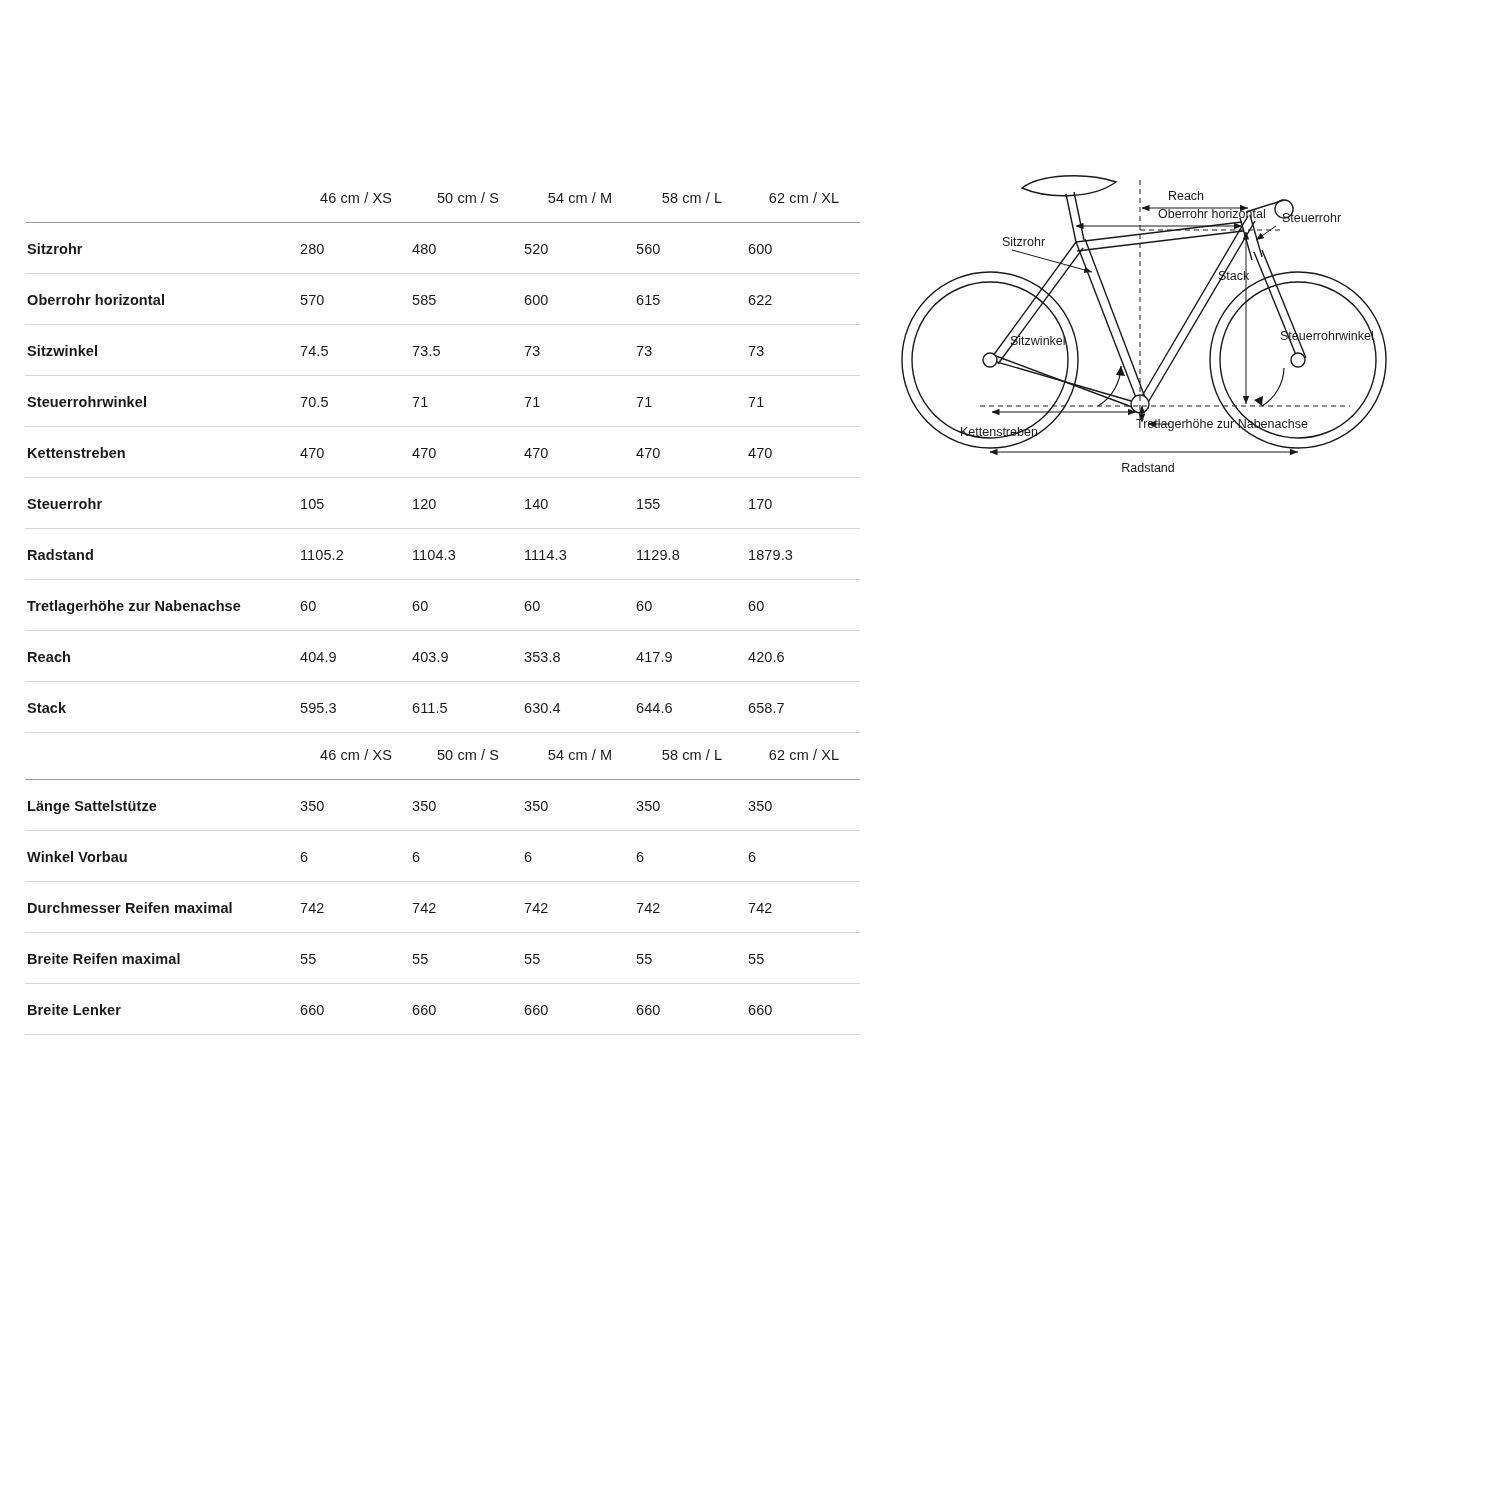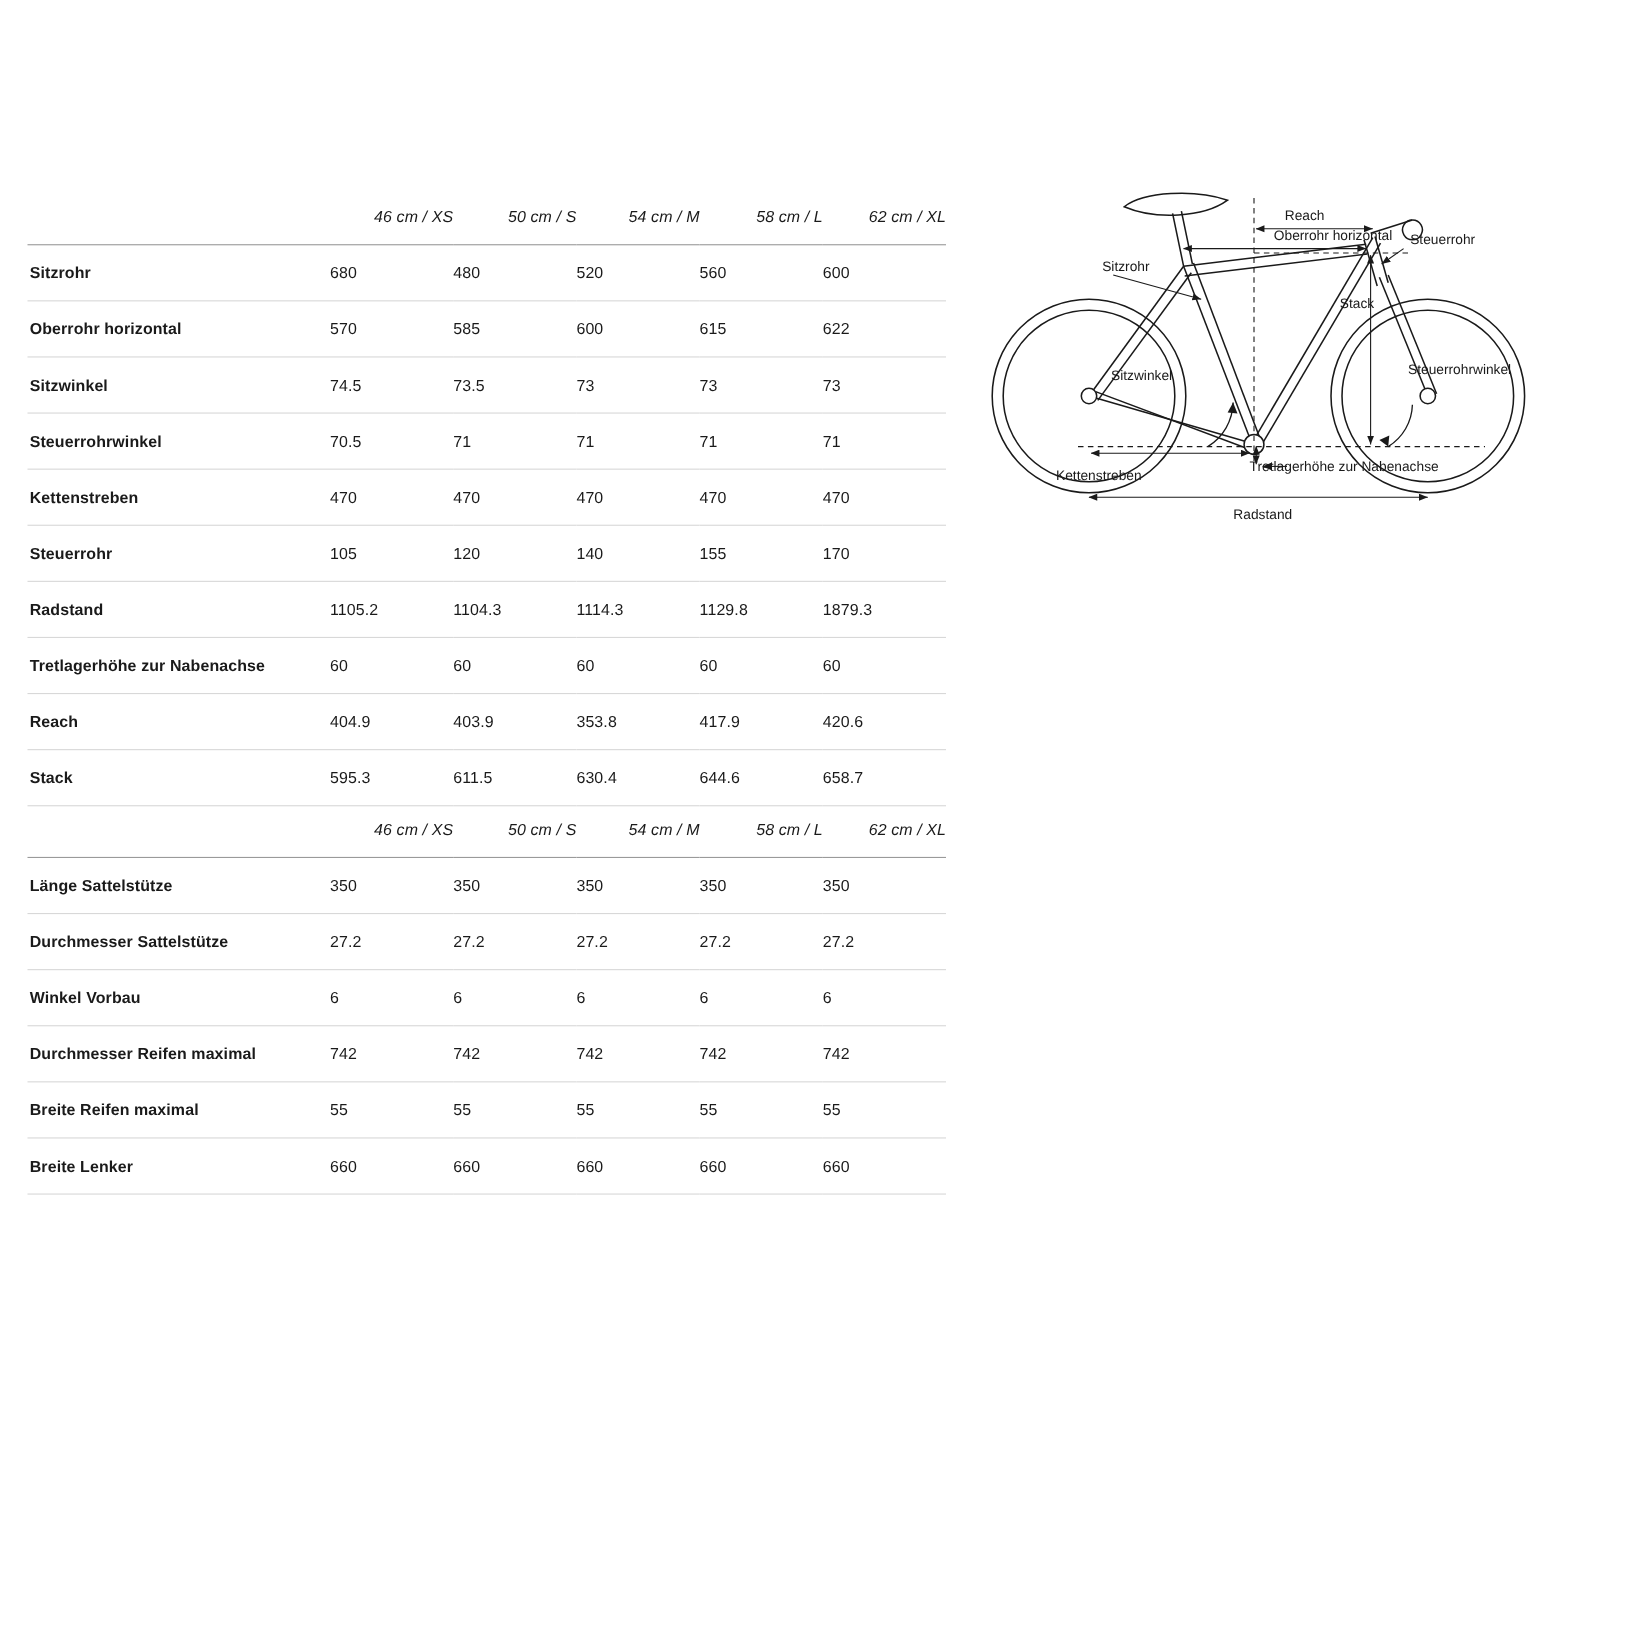--- a/index.html
+++ b/index.html
@@ -36,25 +36,24 @@
   table.geo + table.geo {
     margin-top: 14px;
   }
   table.geo col.labelcol { width: 275px; }
   table.geo col.sizecol  { width: 112px; }
 
   table.geo thead th {
     font-size: 14.5px;
     font-weight: normal;
     color: #1a1a1a;
-    text-align: right;
+    text-align: center;
     padding: 0 0 16px 0;
     vertical-align: bottom;
     letter-spacing: 0.1px;
-    font-style: italic;
   }
   table.geo thead th.lbl { padding-left: 2px; }
 
   table.geo tbody tr {
     border-top: 1px solid #d8d8d8;
   }
   table.geo tbody tr:first-child {
     border-top: 1px solid #9a9a9a;
   }
   table.geo tbody th {
@@ -115,21 +114,21 @@
           <th>46 cm / XS</th>
           <th>50 cm / S</th>
           <th>54 cm / M</th>
           <th>58 cm / L</th>
           <th>62 cm / XL</th>
         </tr>
       </thead>
       <tbody>
         <tr>
           <th>Sitzrohr</th>
-          <td>680</td>
+          <td>280</td>
           <td>480</td>
           <td>520</td>
           <td>560</td>
           <td>600</td>
         </tr>
         <tr>
           <th>Oberrohr horizontal</th>
           <td>570</td>
           <td>585</td>
           <td>600</td>
@@ -223,28 +222,20 @@
         </tr>
       </thead>
       <tbody>
         <tr>
           <th>Länge Sattelstütze</th>
           <td>350</td>
           <td>350</td>
           <td>350</td>
           <td>350</td>
           <td>350</td>
-        </tr>
-        <tr>
-          <th>Durchmesser Sattelstütze</th>
-          <td>27.2</td>
-          <td>27.2</td>
-          <td>27.2</td>
-          <td>27.2</td>
-          <td>27.2</td>
         </tr>
         <tr>
           <th>Winkel Vorbau</th>
           <td>6</td>
           <td>6</td>
           <td>6</td>
           <td>6</td>
           <td>6</td>
         </tr>
         <tr>

